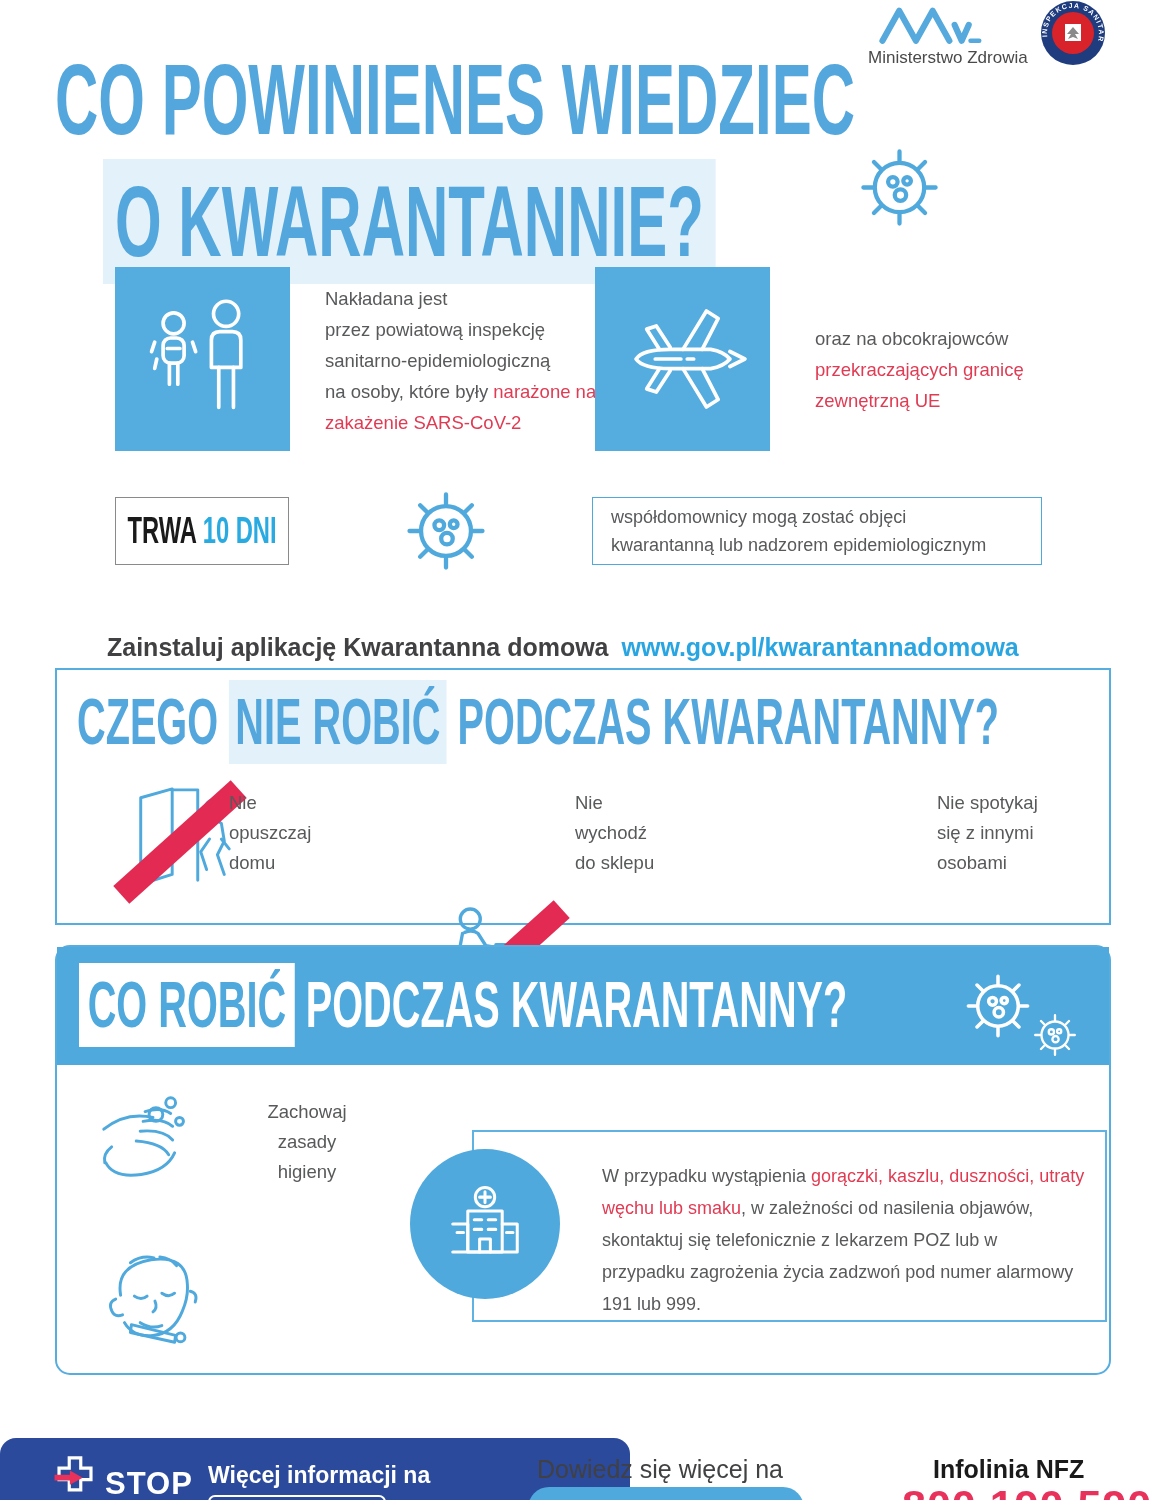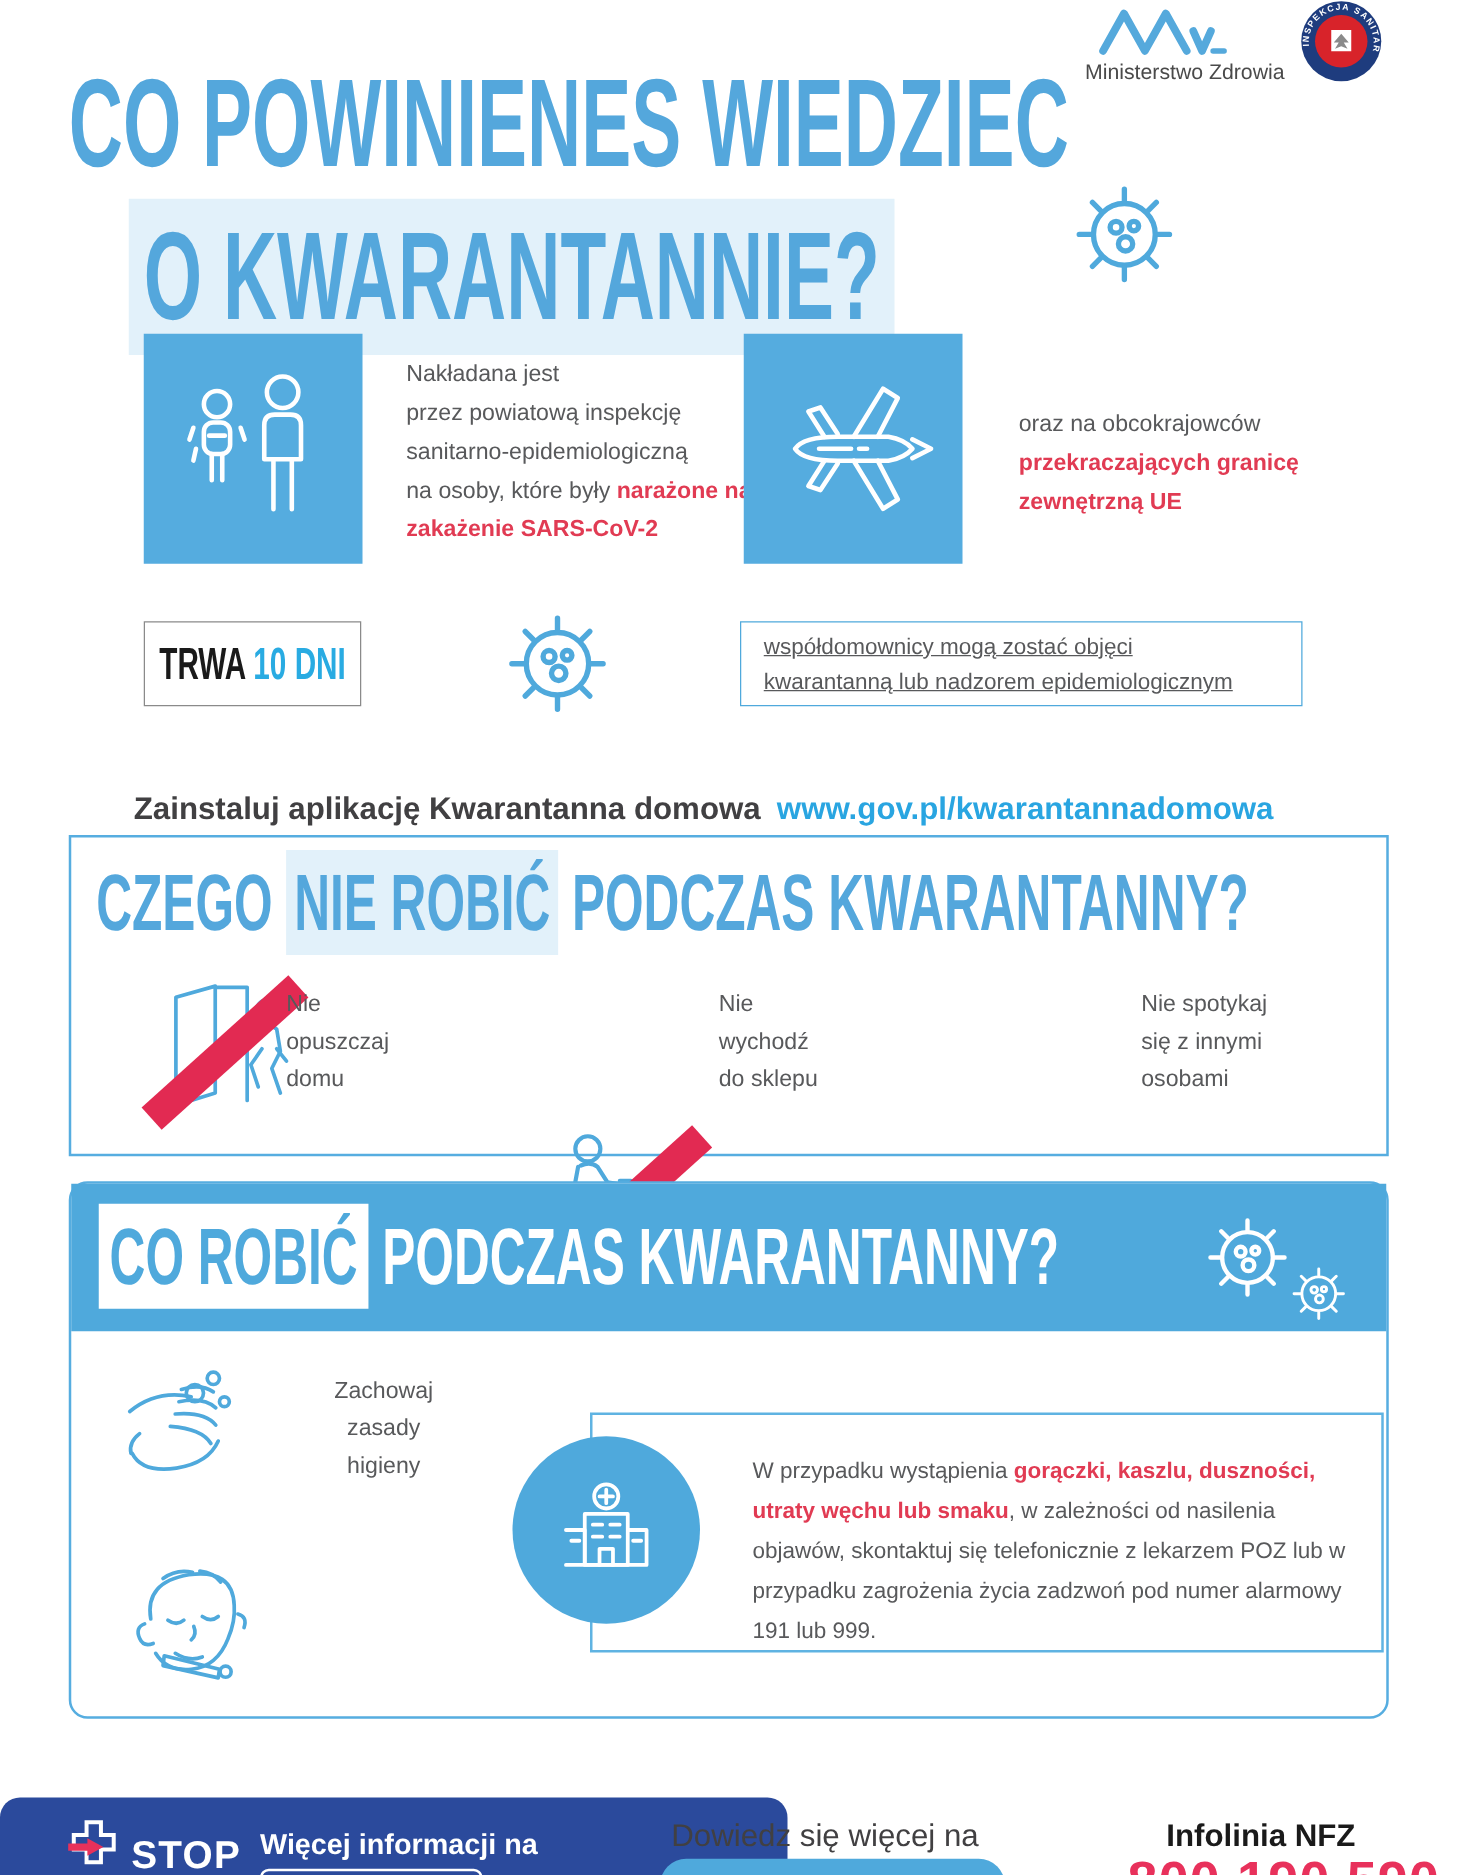--- a/index.html
+++ b/index.html
@@ -8,22 +8,22 @@
   .abs{position:absolute;}
   .pre{white-space:pre-line;}
   .cond{font-weight:bold;transform-origin:0 50%;white-space:nowrap;display:inline-block;}
   .title{color:#54A7DC;font-size:100px;line-height:1.05;transform:scaleX(0.60);}
   .hl{background:#E2F1FA;}
   .sec-head{color:#54A7DC;font-size:64px;line-height:1.08;transform:scaleX(0.62);}
   .banner-head{color:#fff;font-size:64px;line-height:1.08;transform:scaleX(0.62);}
   .chip{background:#fff;color:#4FA9DC;padding:6px 14px;}
   .bluebox{background:#55ACDF;display:flex;align-items:center;justify-content:center;}
   .body-txt{font-size:18.5px;line-height:31px;color:#58595B;}
-  .red-b{color:#E13B53;font-weight:bold;}
-  .outline-box{border:1.5px solid #4FA9DC;box-sizing:border-box;text-decoration:underline;}
+  .red-b{color:#E13B53;font-weight:normal;}
+  .outline-box{border:1.5px solid #4FA9DC;box-sizing:border-box;}
   .section{border:2px solid #56ADE0;box-sizing:border-box;background:#fff;padding-left:36px;}
   .icon-wrap{position:relative;}
   .slash{position:absolute;width:158px;height:24px;background:#E22A52;left:-14px;top:48px;transform:rotate(-42deg);}
   .item-label{font-size:18.5px;line-height:30px;color:#58595B;}
   .blue-ic{color:#4FA9DC;}
   .white-ic{color:#fff;}
   .navy{background:#2B4A9C;}
   svg{display:block;}
 </style>
 </head>
@@ -235,21 +235,21 @@
     <div class="abs item-label pre" style="left:518px;top:118px;width:130px;">Nie
 wychodź
 do sklepu</div>
 
     <div class="abs icon-wrap" style="left:726px;top:114px;width:130px;height:116px;">
       <svg class="blue-ic" width="120" height="112">
           <use href="#sym-people"></use>
         </svg>
       <div class="slash"></div>
     </div>
-    <div class="abs item-label pre" style="left:856px;top:118px;width:140px;">Nie spotykaj
+    <div class="abs item-label pre" style="left:880px;top:118px;width:140px;">Nie spotykaj
 się z innymi
 osobami</div>
   </div>
 
   <div class="abs section" style="left:55px;top:945px;width:1056px;height:430px;border-radius:15px;">
     <div class="abs" style="left:0;top:0;width:100%;height:118px;background:#4FA9DC;">
       <div class="cond banner-head abs" style="left:22px;top:24px;"><span class="chip">CO ROBIĆ</span><span> PODCZAS KWARANTANNY?</span></div>
       <svg class="abs white-ic" style="left:902px;top:20px;" width="78" height="78">
           <use href="#sym-virus"></use>
         </svg>

